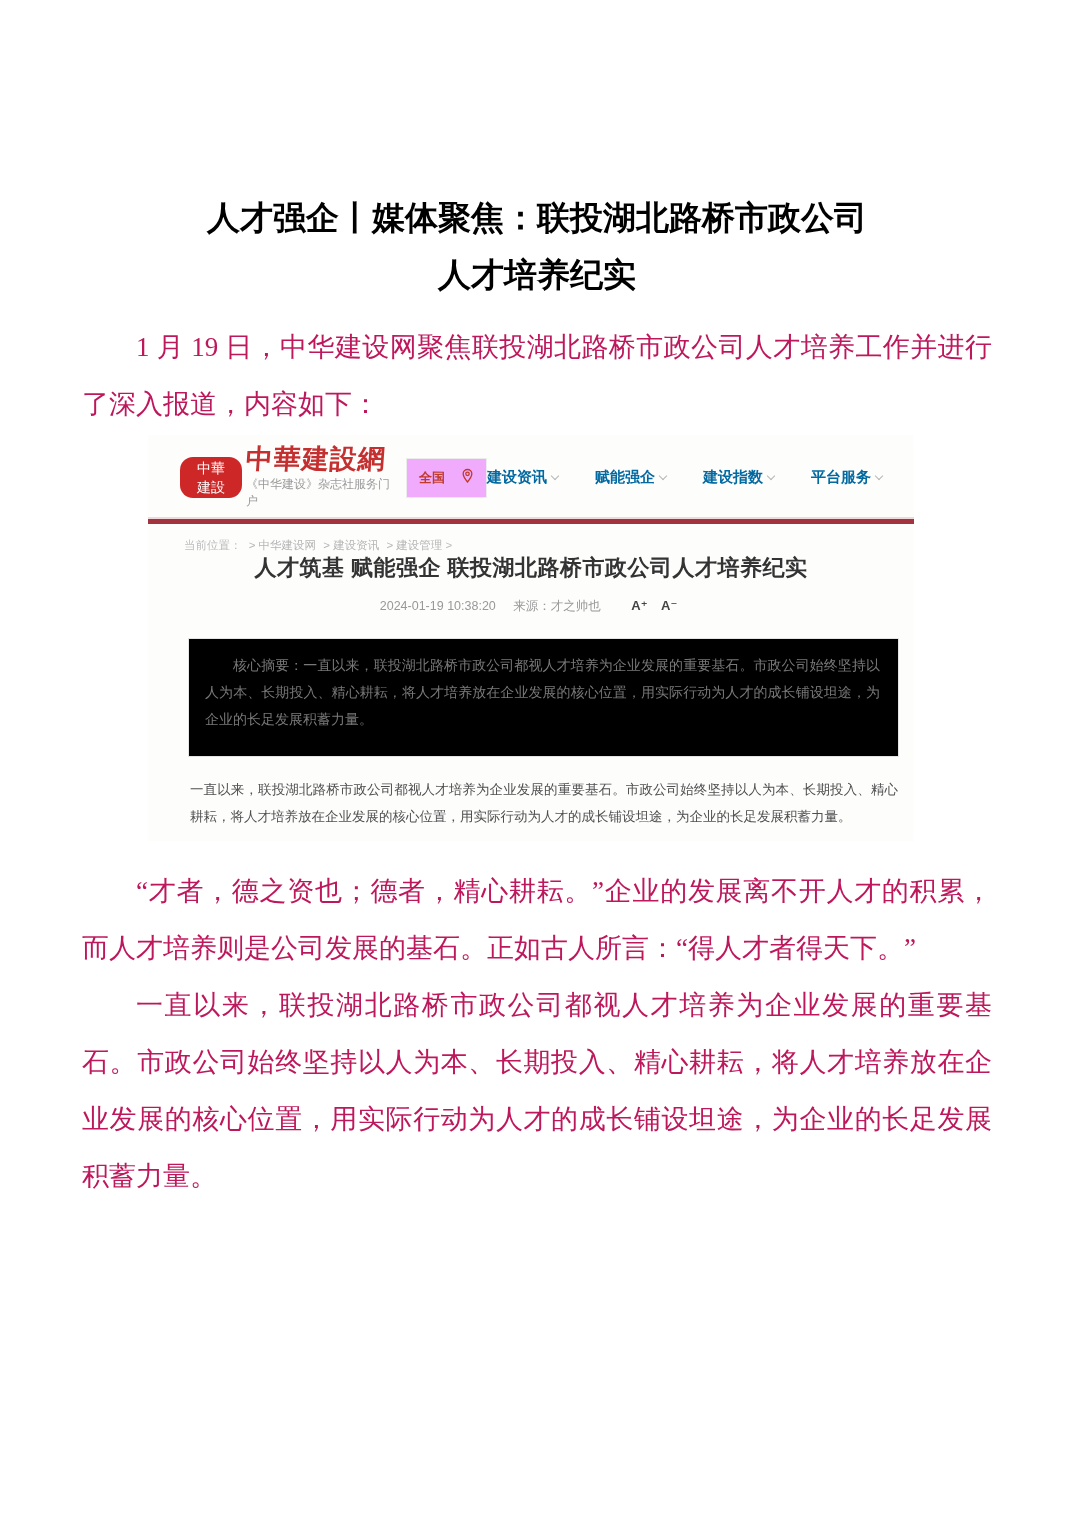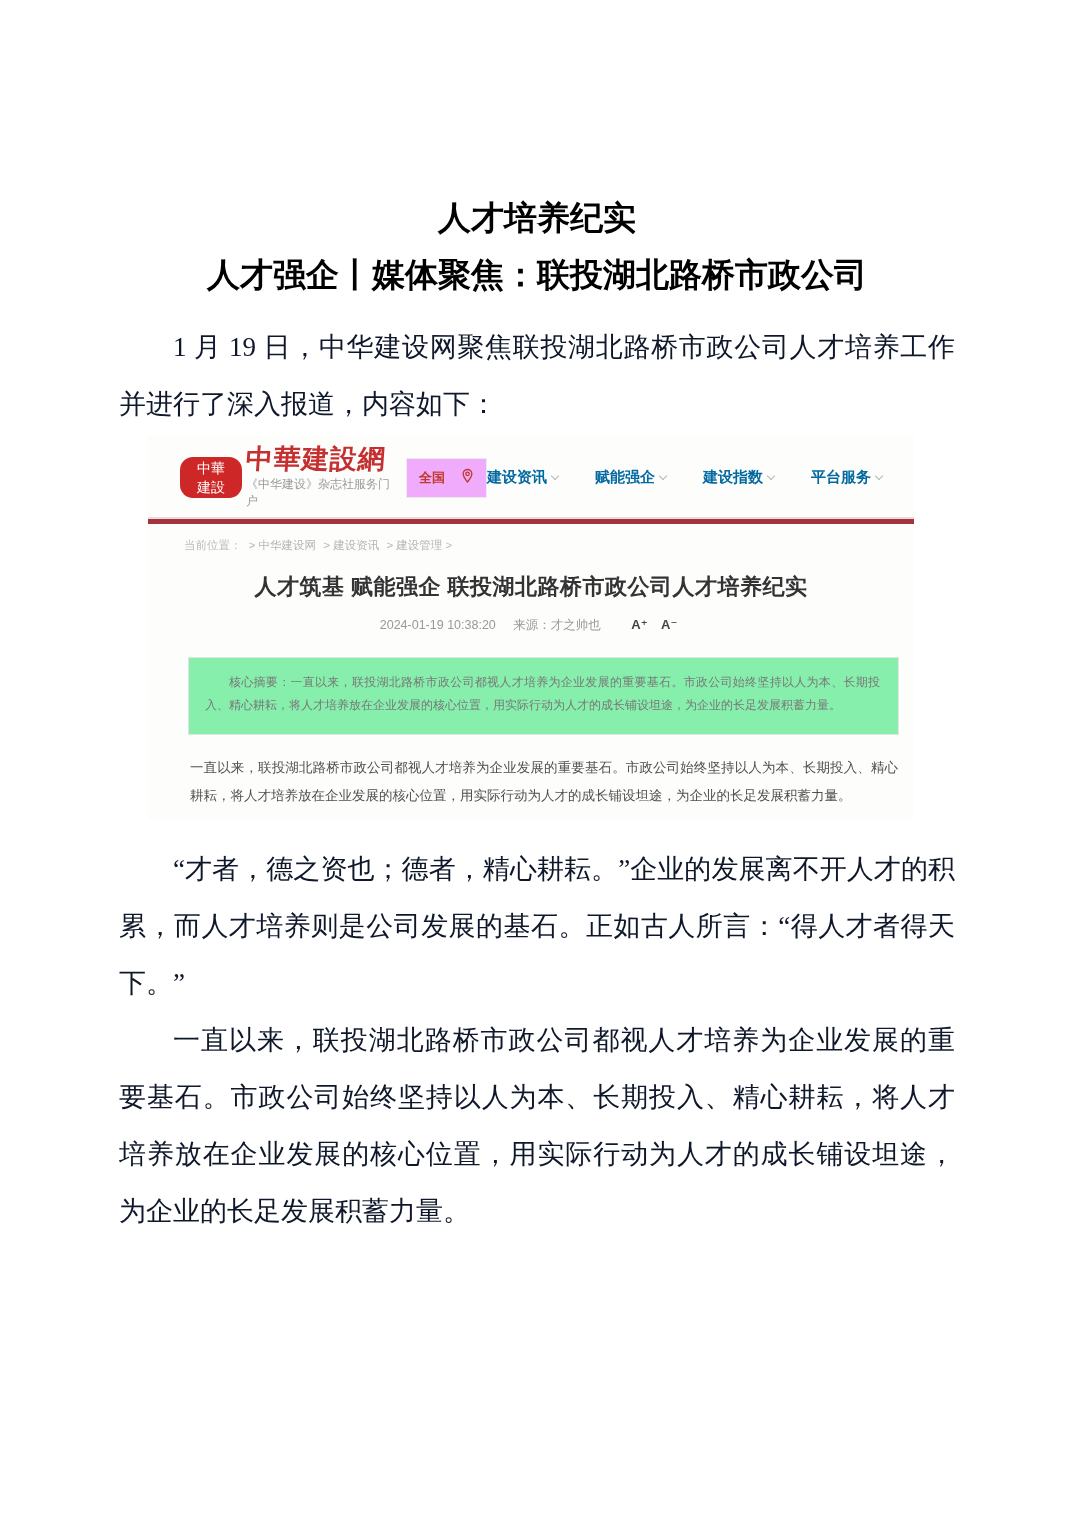--- a/index.html
+++ b/index.html
@@ -11,21 +11,21 @@
   .page { width:1074px; height:1520px; position:relative; }
 
   
   .doc-title {
     margin-top:190px; text-align:center; font-weight:700;
     font-size:33px; line-height:57px; color:#000;
     font-family:"Liberation Serif","DejaVu Serif",serif;
   }
   .doc-title span { display:block; }
   .doc-para {
-    margin:0 119px; font-size:27px; line-height:57px; color:#0f172a;
+    margin:0 82px; font-size:27px; line-height:57px; color:#be185d;
     text-align:justify; text-justify:inter-ideograph; text-indent:2em;
   }
   .doc-intro { margin-top:15px; }
   .doc-body1 { margin-top:22px; }
 
   
   .shot {
     width:766px; margin:2px 0 0 148px; background:#fdfdfc;
     font-family:"Liberation Sans","DejaVu Sans",sans-serif;
   }
@@ -54,52 +54,52 @@
   .nav-item { font-size:15px; font-weight:700; color:#0369a1; white-space:nowrap; cursor:pointer; }
   .chev {
     display:inline-block; width:6px; height:6px;
     border-right:1.5px solid #b5b5b5; border-bottom:1.5px solid #b5b5b5;
     transform:rotate(45deg); margin-left:5px; vertical-align:3px;
   }
   .redbar { height:7px; background:#a23440; border-top:2px solid #f0d9dc; }
   .crumb { margin:14px 0 0 36px; font-size:11.5px; color:#bcbcbc; }
   .crumb a { color:#b5b5b5; text-decoration:none; margin-left:4px; cursor:pointer; }
   .art-title {
-    margin-top:19px; text-align:center; font-size:22px; font-weight:700;
+    text-align:center; font-size:22px; font-weight:700;
     color:#333; letter-spacing:0.5px;
   }
   .art-meta {
     margin-top:15px; text-align:center; font-size:12.5px; color:#999;
   }
   .art-meta .m-date { margin-right:14px; }
   .art-meta .m-src { margin-right:22px; }
   .font-btn { color:#444; font-weight:700; font-size:13px; margin:0 5px; cursor:pointer; }
   .summary {
-    margin:23px 15px 0 40px; border:1px solid #e4e4e4; background:#86efac;
-    padding:13px 18px 17px 16px; font-size:12px; line-height:1.92;
+    margin:23px 15px 0 40px; border:1px solid #e4e4e4; background:#000000;
+    padding:13px 18px 23px 16px; font-size:14px; line-height:1.92;
     color:#787878; text-indent:2em; text-align:justify;
   }
   .art-p {
     margin:19px 16px 0 42px; font-size:13.5px; line-height:2.05;
     color:#4f4f4f; text-align:justify;
   }
   .art-p b { color:#333; }
   .art-p + .art-p { margin-top:25px; }
   .shot-bottom-pad { height:10px; }
 
   .pin-icon { display:inline-block; vertical-align:middle; }
 </style>
 </head>
 <body>
 
 <div class="page">
 
   <h1 class="doc-title">
+    <span>人才强企丨媒体聚焦：联投湖北路桥市政公司</span>
     <span>人才培养纪实</span>
-    <span>人才强企丨媒体聚焦：联投湖北路桥市政公司</span>
   </h1>
 
   <p class="doc-para doc-intro">1 月 19 日，中华建设网聚焦联投湖北路桥市政公司人才培养工作并进行了深入报道，内容如下：</p>
 
   <div class="shot">
 
     <div class="shot-header">
       <div class="seal">
         <span>中華</span>
         <span>建設</span>

